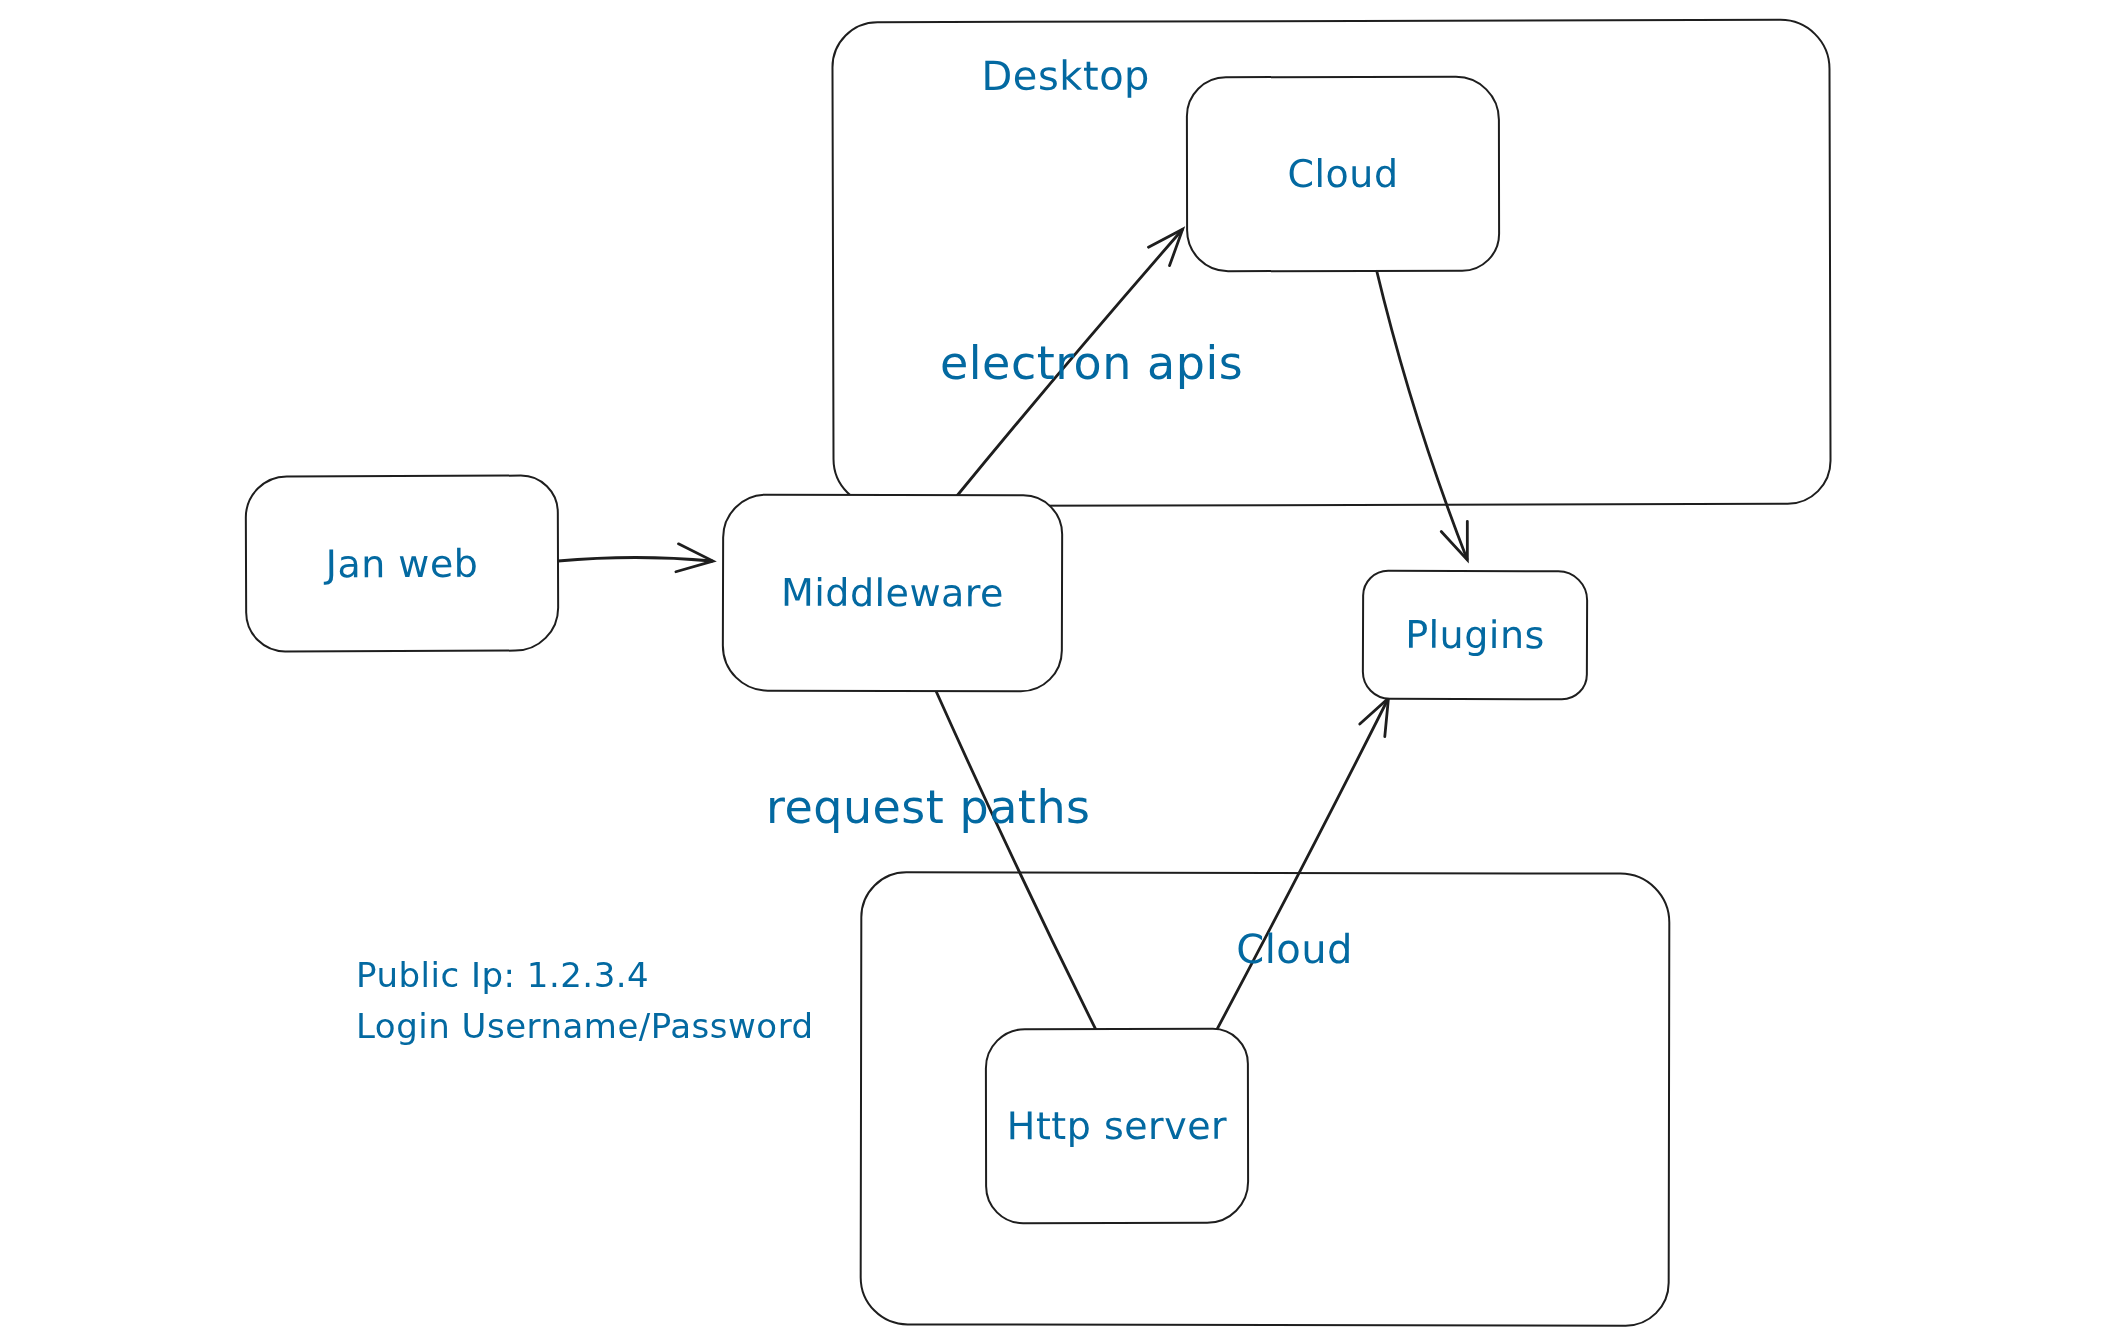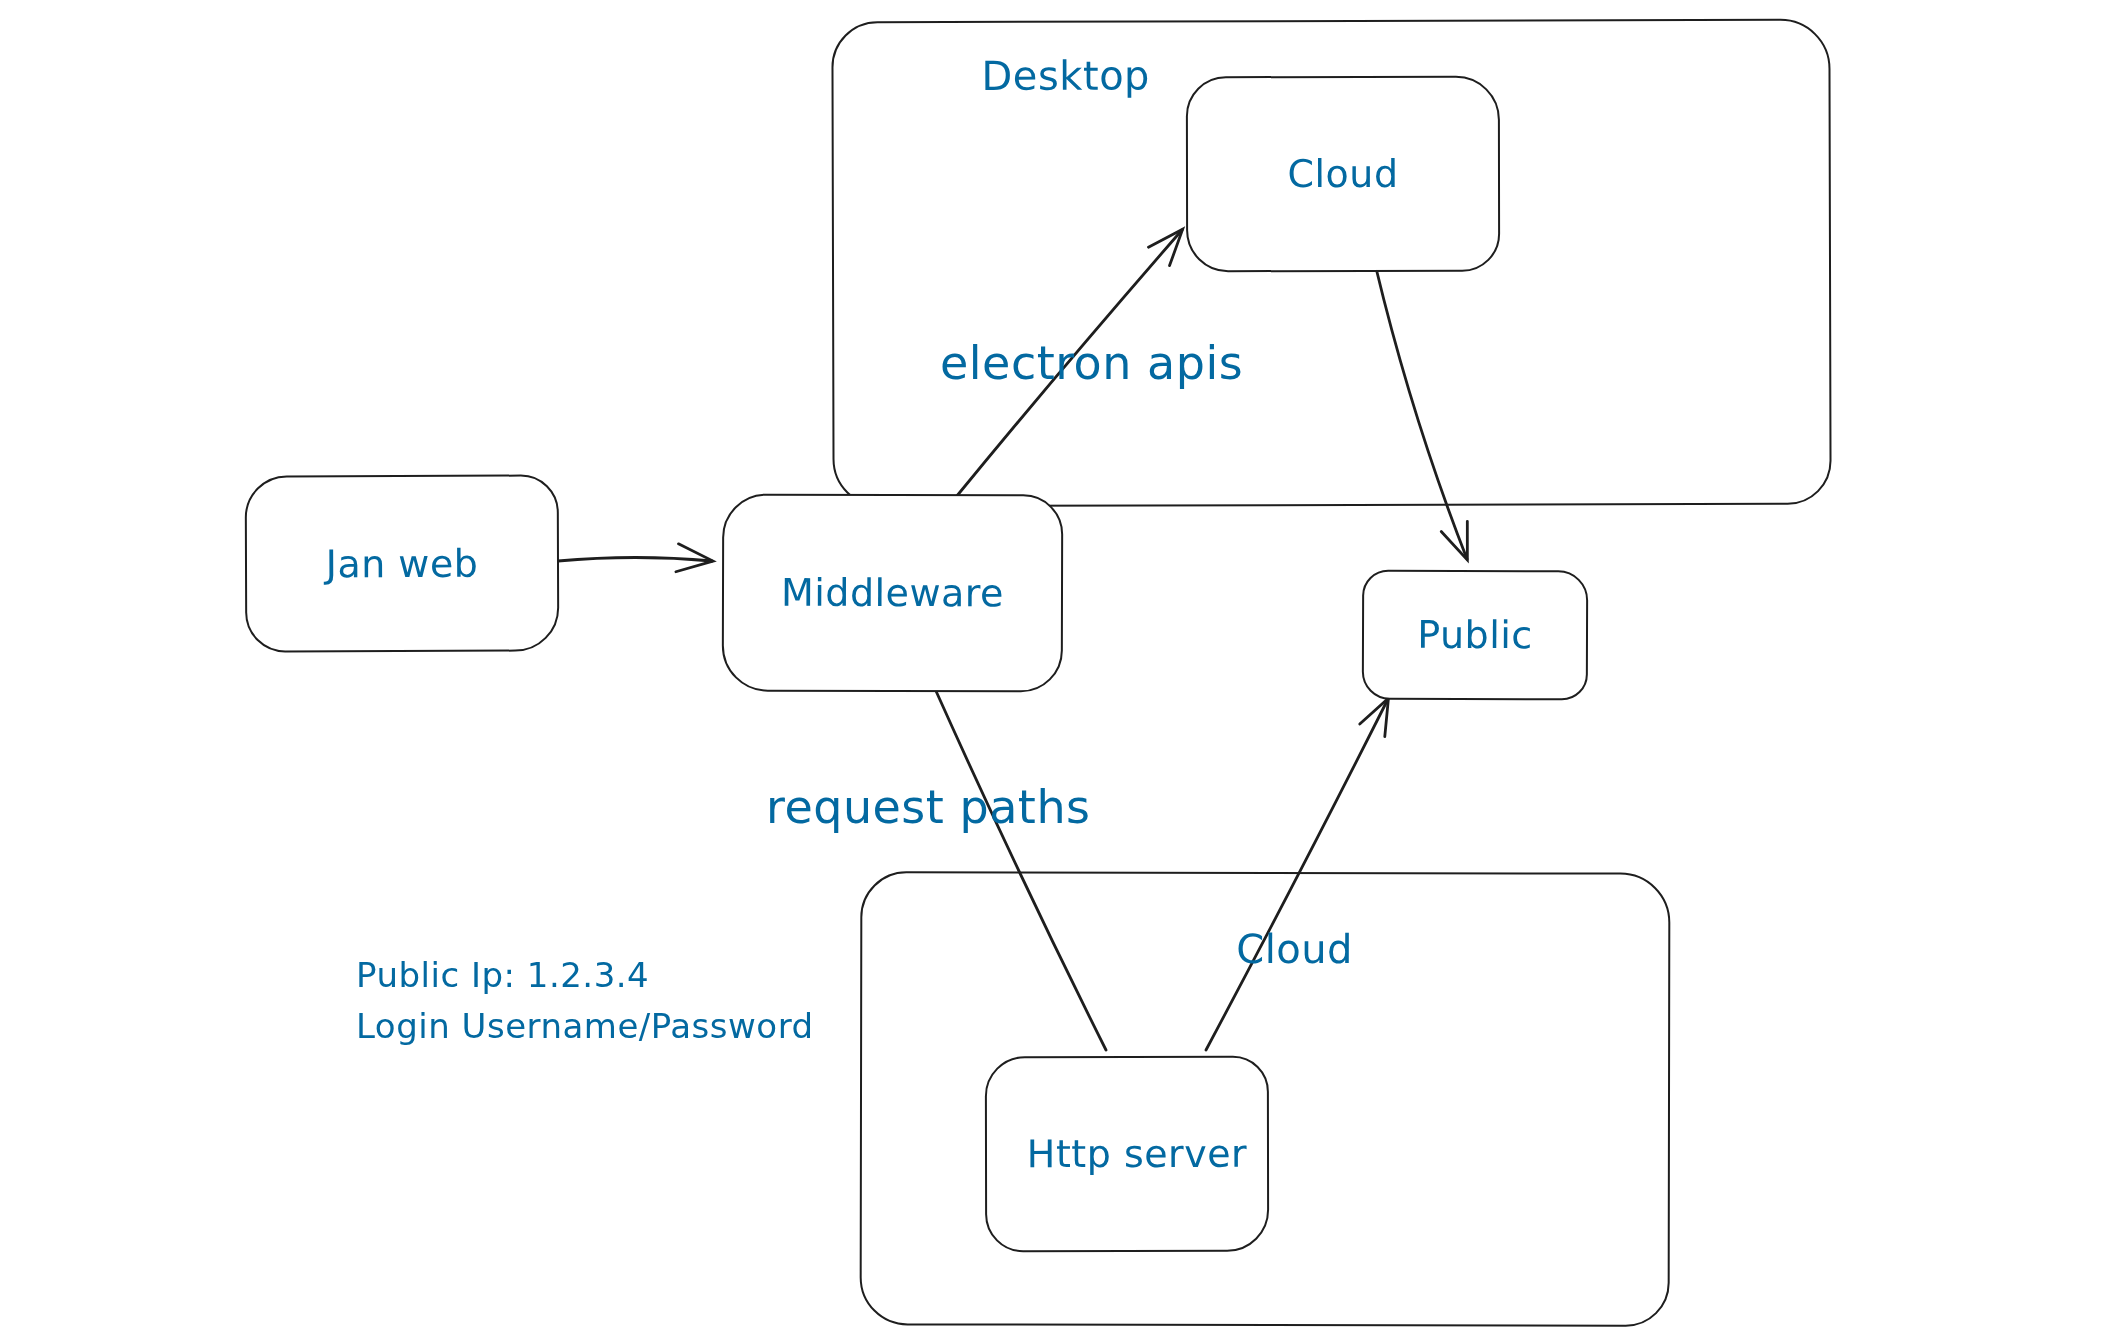--- a/index.html
+++ b/index.html
@@ -54,21 +54,21 @@
     justify-content: center;
     z-index: 3;
     font-size: 38px;
     letter-spacing: 0.5px;
     white-space: nowrap;
   }
   .node.jan-web    { left: 245px;  top: 475px;  width: 310px; height: 173px; border-radius: 42px 38px 44px 40px; transform: rotate(-0.2deg); }
   .node.middleware { left: 722px;  top: 494px;  width: 337px; height: 194px; border-radius: 44px 40px 42px 46px; transform: rotate(0.15deg); }
   .node.bridge     { left: 1186px; top: 76px;   width: 310px; height: 192px; border-radius: 40px 44px 38px 42px; transform: rotate(-0.1deg); }
   .node.plugins    { left: 1362px; top: 570px;  width: 222px; height: 126px; border-radius: 26px 30px 26px 28px; transform: rotate(0.2deg); }
-  .node.http-server{ left: 985px;  top: 1056px; width: 260px; height: 192px; border-radius: 40px 36px 42px 38px; transform: rotate(-0.1deg); padding-left: 20px; }
+  .node.http-server{ left: 985px;  top: 1028px; width: 260px; height: 192px; border-radius: 40px 36px 42px 38px; transform: rotate(-0.1deg); }
   .edge-label {
     position: absolute;
     z-index: 4;
     font-size: 46px;
     letter-spacing: 0.5px;
     white-space: nowrap;
   }
   .edge-label.electron-apis { left: 940px; top: 336px; }
   .edge-label.request-paths { left: 766px; top: 780px; }
   .annotation {
@@ -114,21 +114,21 @@
 
   <div class="node middleware">
     <span>Middleware</span>
   </div>
 
   <div class="node bridge">
     <span>Cloud</span>
   </div>
 
   <div class="node plugins">
-    <span>Public</span>
+    <span>Plugins</span>
   </div>
 
   <div class="node http-server">
     <span>Http server</span>
   </div>
 
   <div class="edge-label electron-apis">electron apis</div>
 
   <div class="edge-label request-paths">request paths</div>
 

